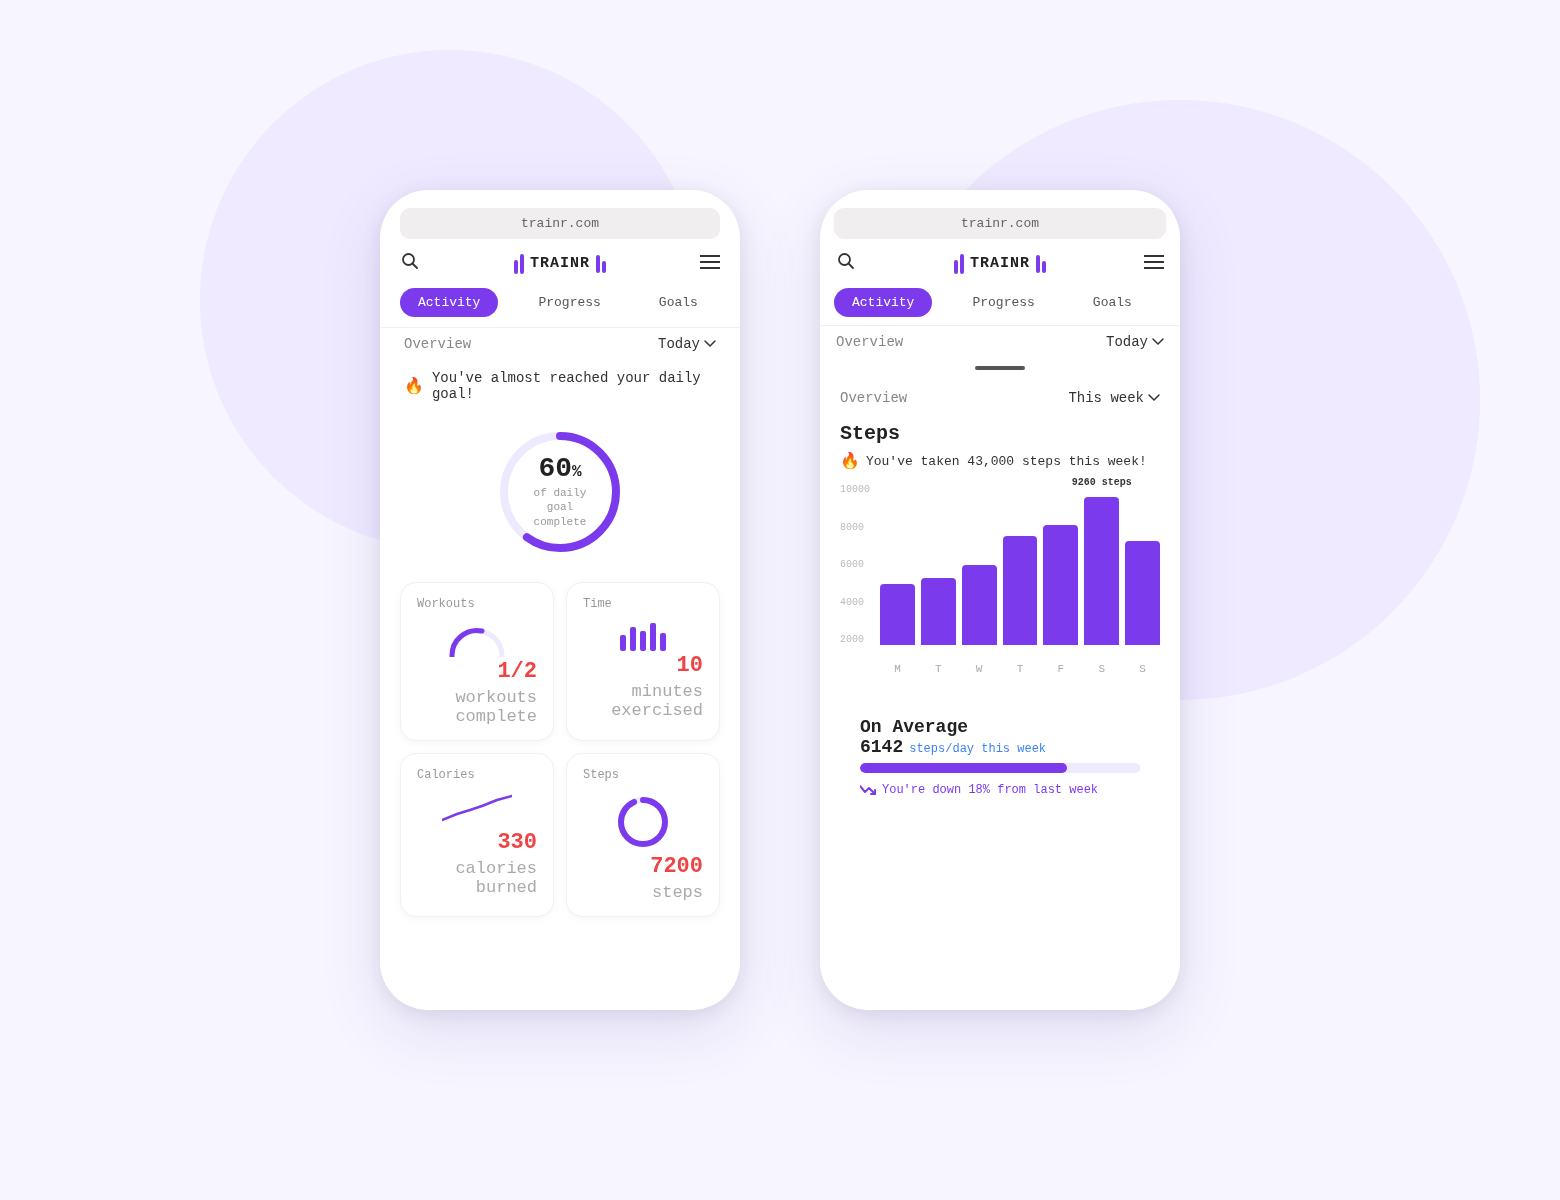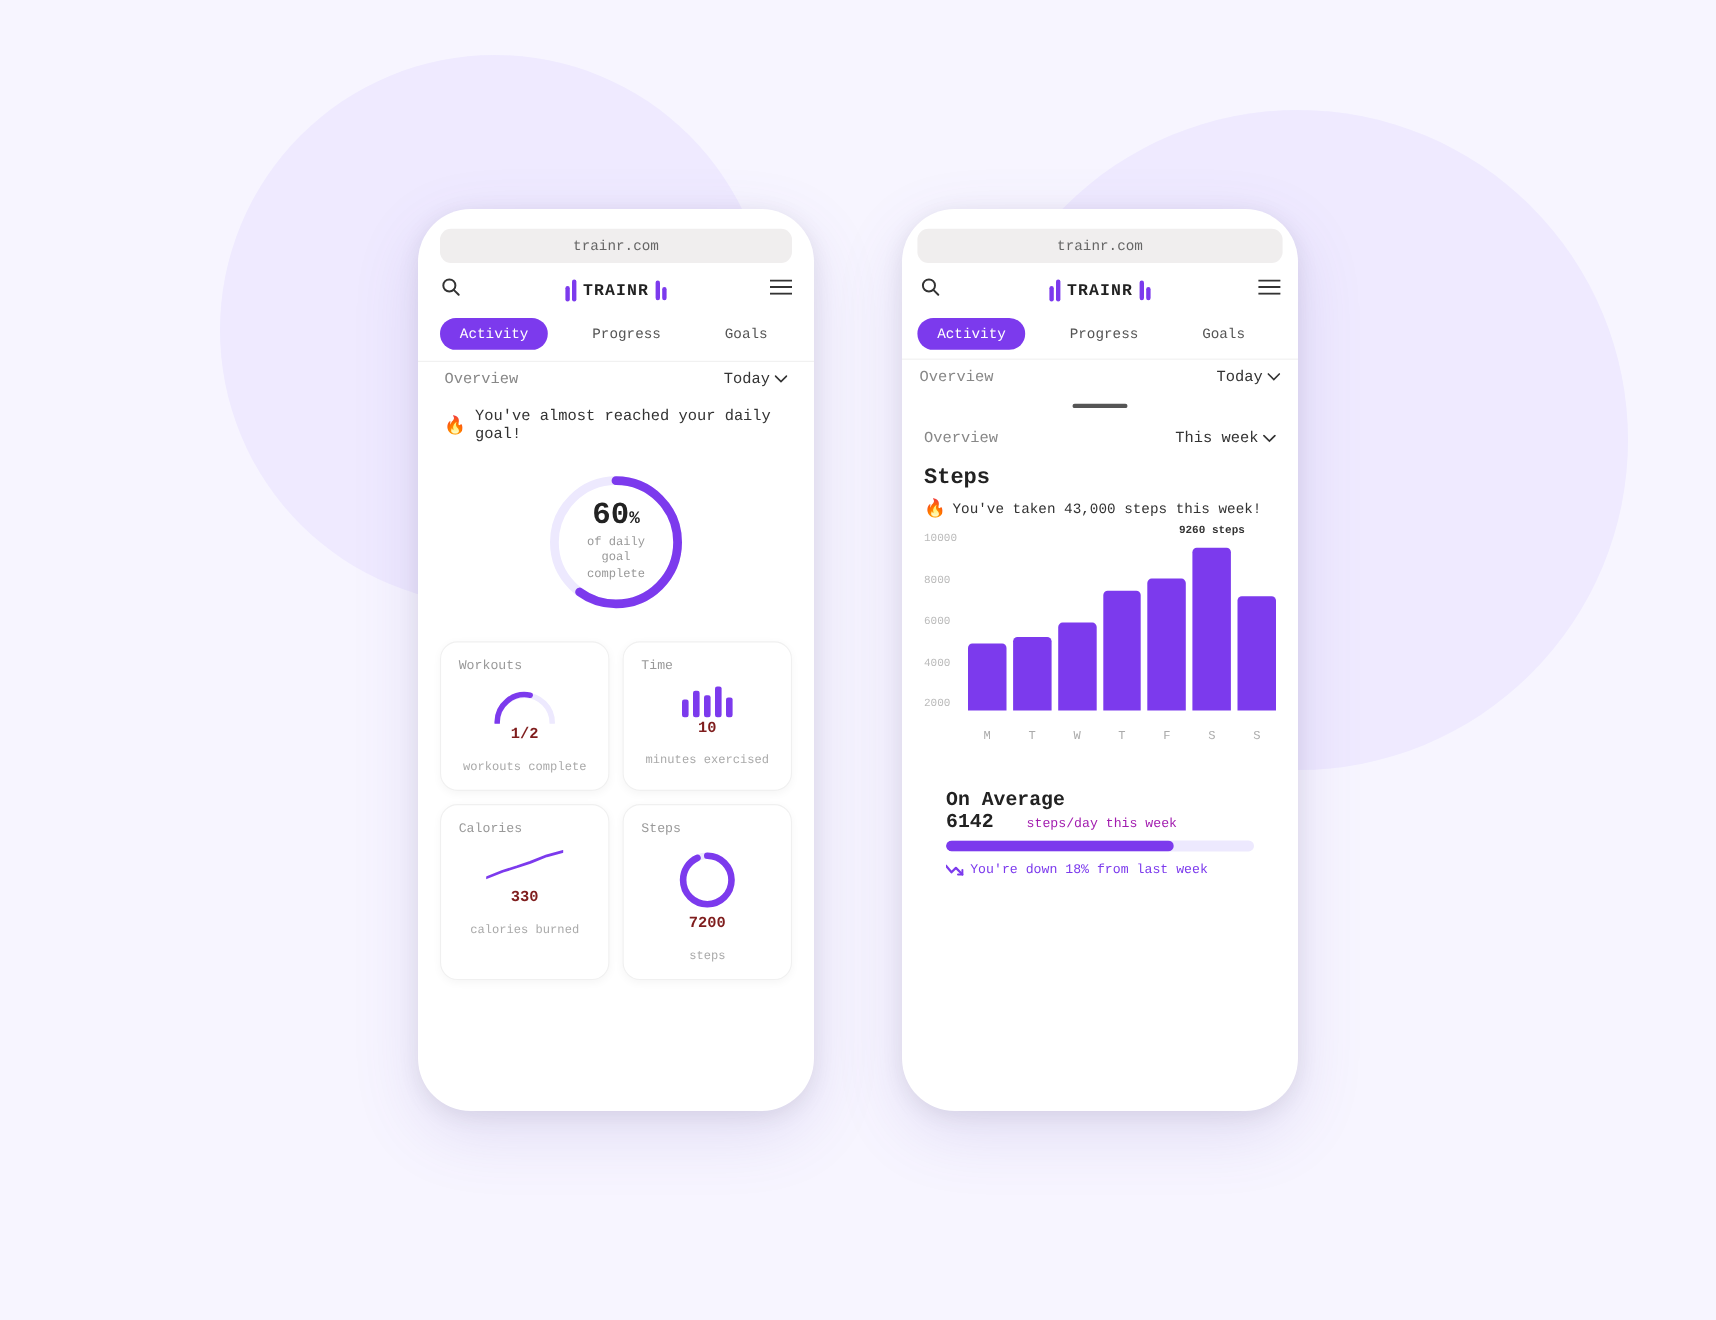--- a/index.html
+++ b/index.html
@@ -227,31 +227,31 @@
       box-shadow: 0 2px 8px rgba(0,0,0,0.04);
     }
 
     .stat-title {
       font-size: 12px;
       color: #999;
       margin-bottom: 10px;
     }
 
     .stat-value {
-      font-size: 14px;
+      font-size: 22px;
       font-weight: 700;
-      color: #7f1d1d;
-      text-align: center;
+      color: #ef4444;
+      text-align: right;
     }
 
     .stat-sub {
-      font-size: 11px;
+      font-size: 17px;
       color: #aaa;
-      text-align: center;
-      margin-top: 16px;
+      text-align: right;
+      margin-top: 4px;
     }
 
     
     .gauge-wrap {
       display: flex;
       justify-content: center;
       margin: 4px 0 2px;
     }
 
     
@@ -376,22 +376,21 @@
     }
 
     .avg-num {
       font-size: 18px;
       font-weight: 700;
       color: #222;
     }
 
     .avg-desc {
       font-size: 12px;
-      color: #a21caf;
-      margin-left: 24px;
+      color: #3b82f6;
     }
 
     .progress-bar-wrap {
       height: 10px;
       border-radius: 5px;
       background: #ede9fe;
       overflow: hidden;
     }
 
     .progress-bar-fill {

